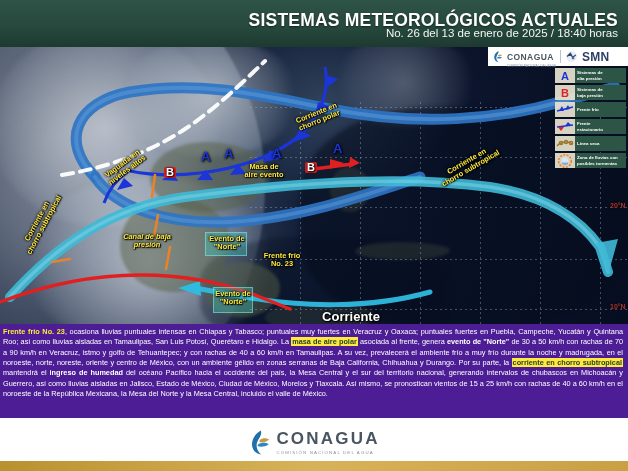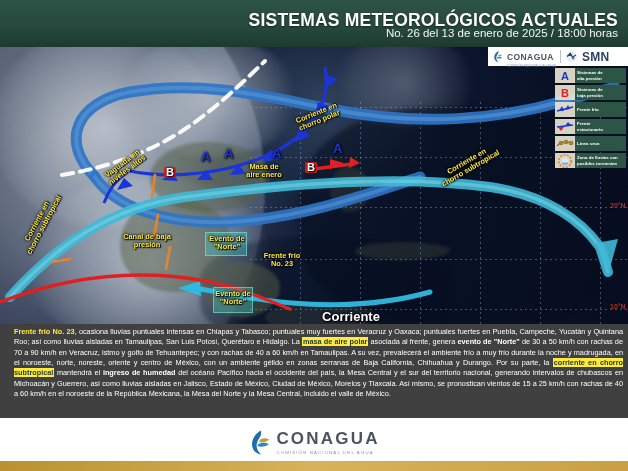--- a/index.html
+++ b/index.html
@@ -143,23 +143,23 @@
     padding: 1px 2px; height: 15px;
     display: flex; flex-direction: column; justify-content: center;
     white-space: pre-line;
   }
   .leg-A { color: #1b35d8; font-weight: bold; font-size: 11px; }
   .leg-B { color: #e02020; font-weight: bold; font-size: 11px; }
 
   
   .body {
     position: absolute; top: 324px; left: 0; width: 628px; height: 94px;
-    background: #404040; color: #ffffff;
+    background: #4c1d95; color: #ffffff;
     font-size: 7.3px; line-height: 1.42;
-    padding: 3px 5px 2px 14px; text-align: justify; z-index: 30;
+    padding: 3px 5px 2px 3px; text-align: justify; z-index: 30;
   }
   .body b { font-weight: bold; }
   .hl-yellow { color: #ffe93d; font-weight: bold; }
   .hl-mark { background: #ffe93d; color: #1d3a31; font-weight: bold; padding: 0 1px; }
 
   
   .footer {
     position: absolute; bottom: 0; left: 0; width: 628px; height: 53px;
     background: #ffffff; z-index: 30;
     display: flex; flex-direction: column; align-items: center; justify-content: center;
@@ -286,43 +286,43 @@
     <div class="pres A" style="left:201px; top:103px;">A</div>
     <div class="pres A" style="left:224px; top:100px;">A</div>
     <div class="pres A" style="left:272px; top:100px;">A</div>
     <div class="pres A" style="left:333px; top:95px;">A</div>
     <div class="pres B" style="left:164px; top:120px;">B</div>
     <div class="pres B" style="left:305px; top:115px;">B</div>
 
     <div class="lbl rot-37" style="left:88px; top:112px; width:74px;">Vaguada en
 niveles altos</div>
     <div class="lbl" style="left:236px; top:116px; width:56px;">Masa de
-aire enero</div>
-    <div class="lbl" style="left:112px; top:186px; width:70px;">Canal de baja
+aire evento</div>
+    <div class="lbl" style="left:112px; top:186px; width:70px;font-style:italic;">Canal de baja
 presión</div>
     <div class="lbl rot-62" style="left:5px; top:168px; width:72px;">Corriente en
 chorro subtropical</div>
     <div class="lbl rot-22" style="left:285px; top:62px; width:66px;">Corriente en
 chorro polar</div>
     <div class="lbl rot-30" style="left:430px; top:110px; width:78px;">Corriente en
 chorro subtropical</div>
     <div class="lbl" style="left:206px; top:188px; width:42px;">Evento de
 "Norte"</div>
     <div class="lbl" style="left:211px; top:243px; width:44px;">Evento de
 "Norte"</div>
     <div class="lbl" style="left:258px; top:205px; width:48px;">Frente frío
 No. 23</div>
     <div class="lbl white" style="left:320px; top:263px; width:62px; font-size:13px;">Corriente
 de bajo nivel</div>
 
   </div>
 
   <div class="hdr">
     <div class="hdr-title">SISTEMAS METEOROLÓGICOS ACTUALES</div>
-    <div class="hdr-sub">No. 26 del 13 de enero de 2025 / 18:00 horas</div>
+    <div class="hdr-sub">No. 26 del 13 de enero de 2025 / 18:40 horas</div>
   </div>
 
 
   <div class="logobar">
     <svg class="cn-mark" viewBox="0 0 24 28">
       <path d="M14 2 C7 6 4 12 5 18 C6 23 10 26 14 26 C9 22 8 16 11 11 C13 8 15 5 14 2 Z" fill="#1f6fa8"></path>
       <path d="M13 11 C16 9 20 9 22 11 C19 13 16 14 13 13 Z" fill="#c79a3e"></path>
       <path d="M11 16 C14 14 19 14 22 16 C18 19 14 19 11 18 Z" fill="#2f86c4"></path>
     </svg>
     <div>

